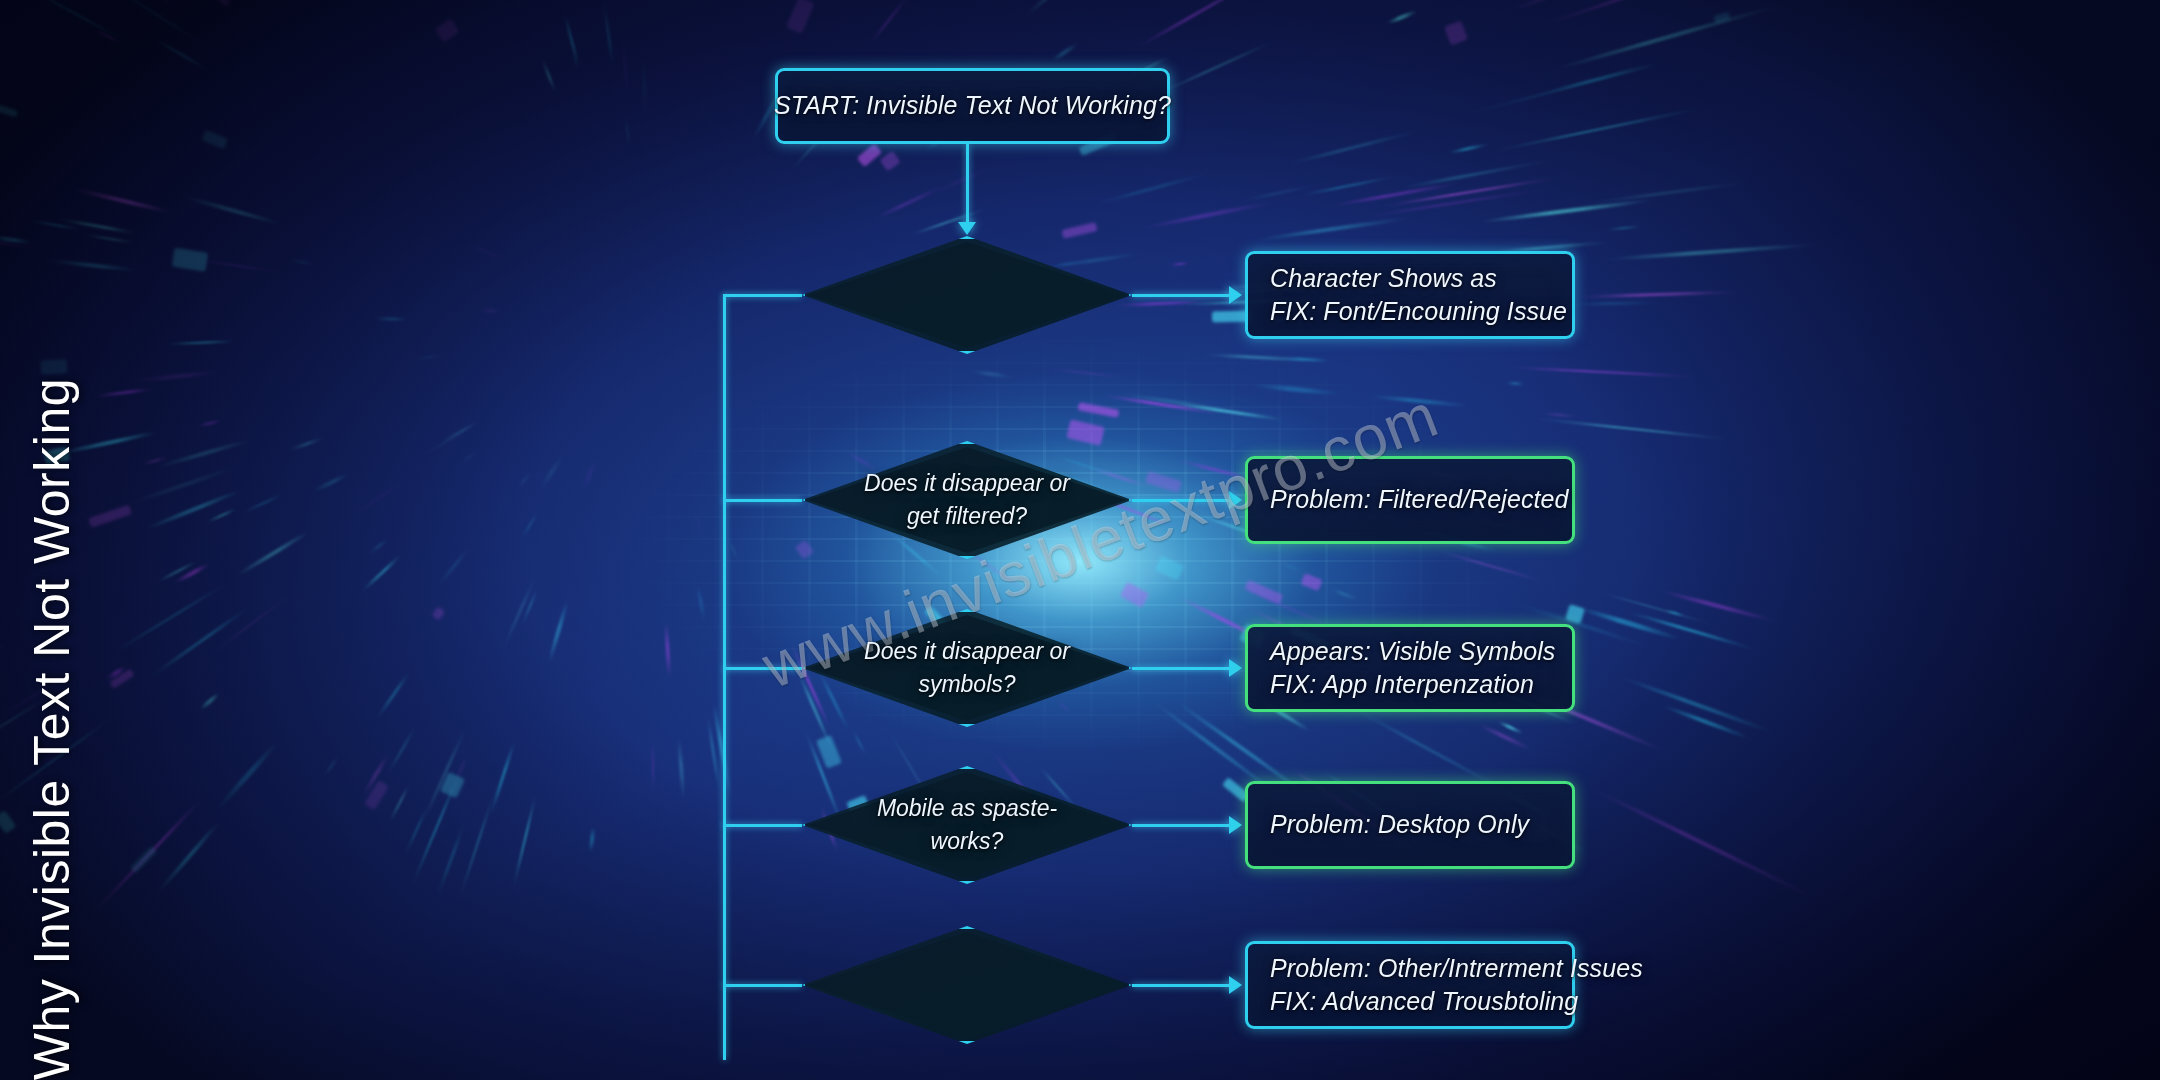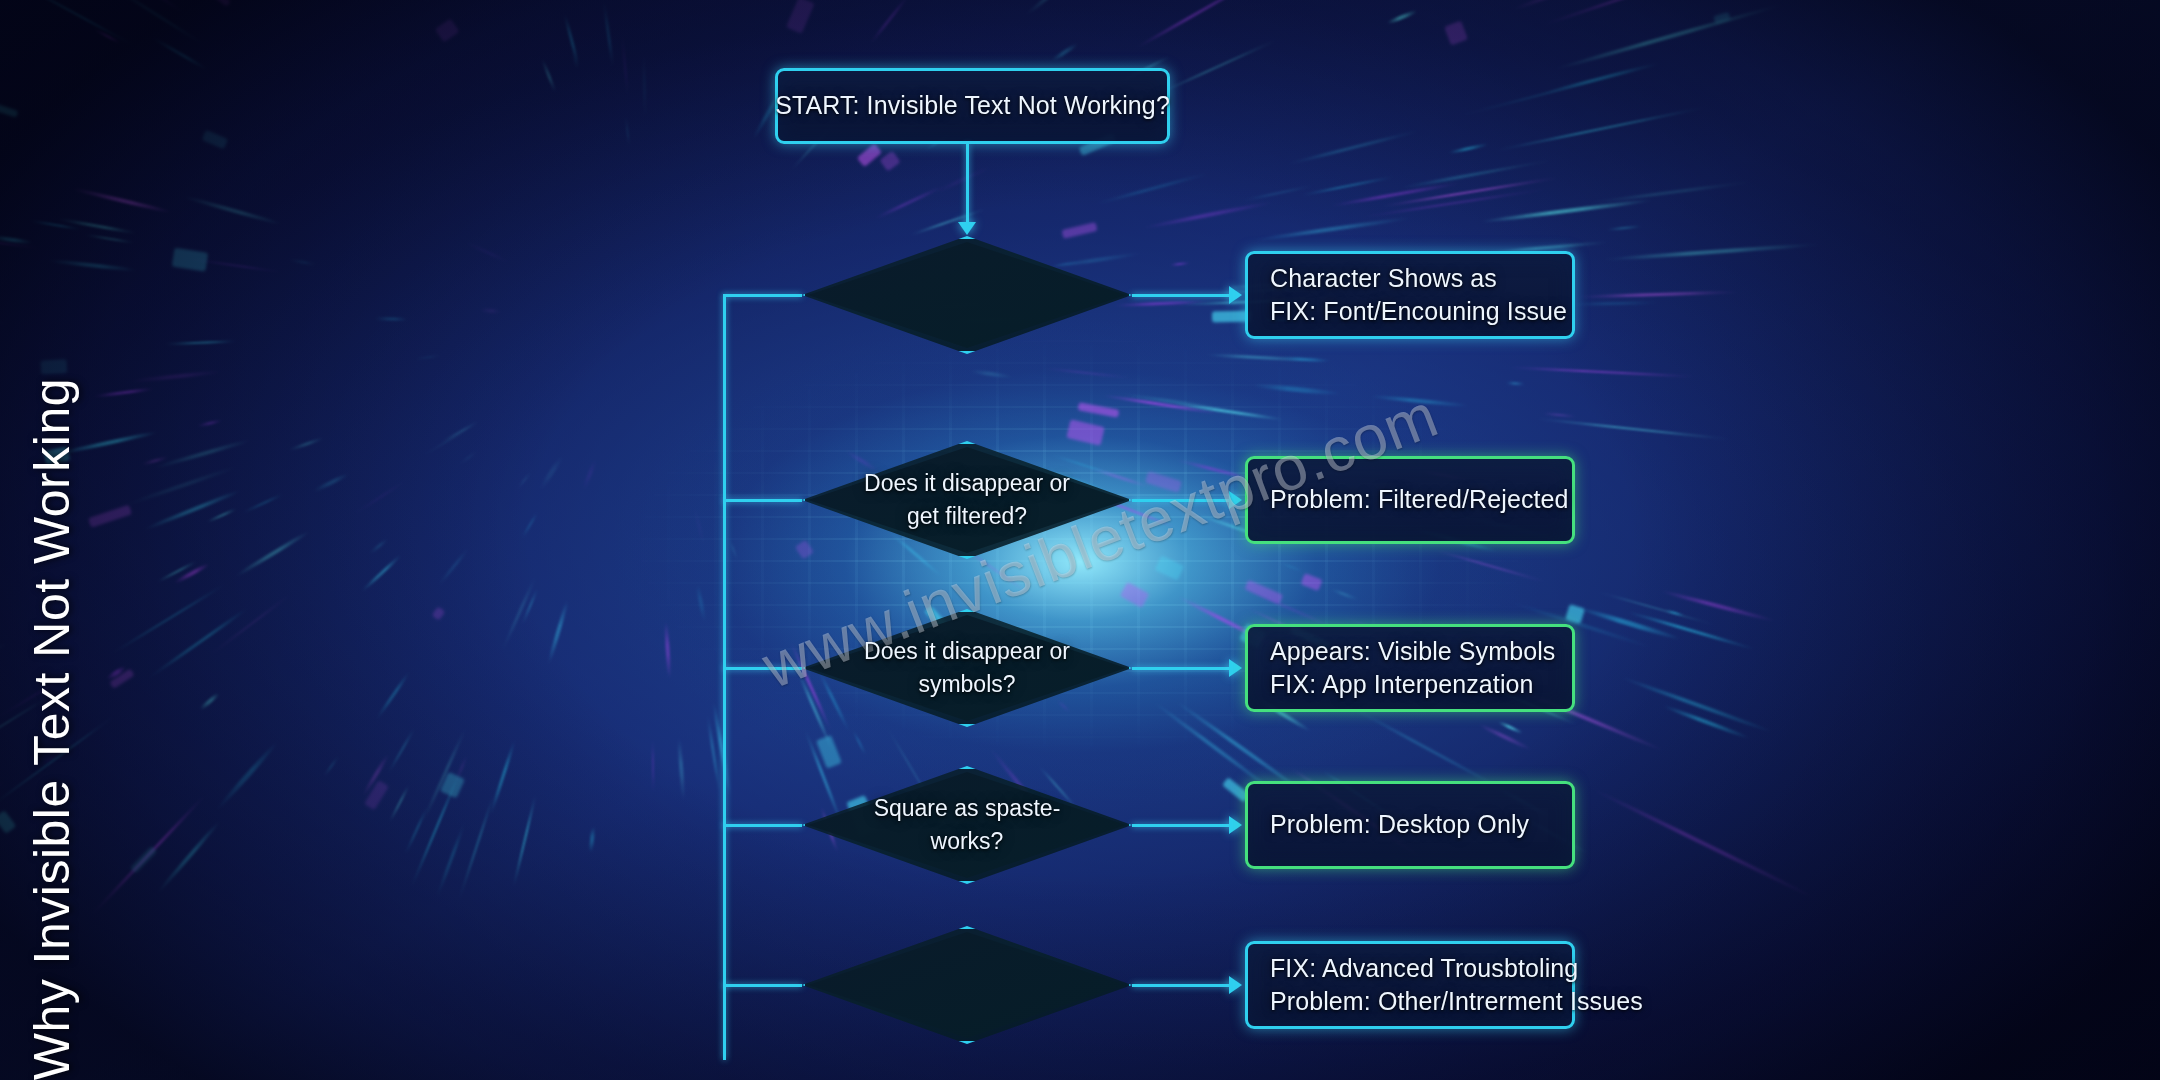--- a/index.html
+++ b/index.html
@@ -35,21 +35,21 @@
   .streaks i{
     position:absolute;display:block;border-radius:50%;
     transform-origin:center;filter:blur(1.1px);
   }
   .vign{
     position:absolute;inset:0;
     background:radial-gradient(ellipse 1250px 760px at 50% 50%, rgba(0,0,0,0) 44%, rgba(2,4,24,.50) 82%, rgba(1,2,16,.80) 100%);
   }
 
   
-  .flow{position:absolute;inset:0;}
+  .flow{position:absolute;inset:0;font-style:italic;}
   .node{
     position:absolute;box-sizing:border-box;
     display:flex;align-items:center;justify-content:flex-start;
     color:#eef6ff;letter-spacing:.1px;
     text-shadow:0 1px 3px rgba(0,0,0,.85), 0 0 10px rgba(0,0,0,.55);
   }
   .rect{
     border:3px solid #2fd0ef;border-radius:9px;
     background:linear-gradient(180deg, rgba(13,26,62,.90) 0%, rgba(9,20,52,.92) 100%);
     box-shadow:0 0 13px rgba(60,210,245,.55), inset 0 0 20px rgba(10,30,70,.6);
@@ -435,38 +435,38 @@
       <div class="line hline" style="left:1132px;top:667px;width:99px;"></div>
       <div class="arrow right" style="left:1229px;top:659px;"></div>
       <div class="node rect green" style="left:1245px;top:624px;width:330px;height:88px;flex-direction:column;align-items:flex-start;justify-content:center;">
         <span class="ln">Appears: Visible Symbols</span>
         <span class="ln">FIX: App Interpenzation</span>
       </div>
       <div class="line hline" style="left:723px;top:824px;width:79px;"></div>
       <div class="diamond" style="left:802px;top:766px;width:330px;height:118px;">
         <div class="shape"></div>
         <div class="dtxt">
-          <div>Square as spaste-</div>
+          <div>Mobile as spaste-</div>
           <div>works?</div>
         </div>
       </div>
       <div class="line hline" style="left:1132px;top:824px;width:99px;"></div>
       <div class="arrow right" style="left:1229px;top:816px;"></div>
       <div class="node rect green" style="left:1245px;top:781px;width:330px;height:88px;flex-direction:column;align-items:flex-start;justify-content:center;">
         <span class="ln">Problem: Desktop Only</span>
       </div>
       <div class="line hline" style="left:723px;top:984px;width:79px;"></div>
       <div class="diamond" style="left:802px;top:926px;width:330px;height:118px;">
         <div class="shape"></div>
       </div>
       <div class="line hline" style="left:1132px;top:984px;width:99px;"></div>
       <div class="arrow right" style="left:1229px;top:976px;"></div>
       <div class="node rect" style="left:1245px;top:941px;width:330px;height:88px;flex-direction:column;align-items:flex-start;justify-content:center;">
+        <span class="ln">Problem: Other/Intrerment Issues</span>
         <span class="ln">FIX: Advanced Trousbtoling</span>
-        <span class="ln">Problem: Other/Intrerment Issues</span>
       </div>
     </div>
 
   <div class="watermark">
     <span>www.invisibletextpro.com</span>
   </div>
 
   <div class="side-title">
     <span>Why Invisible Text Not Working</span>
   </div>

